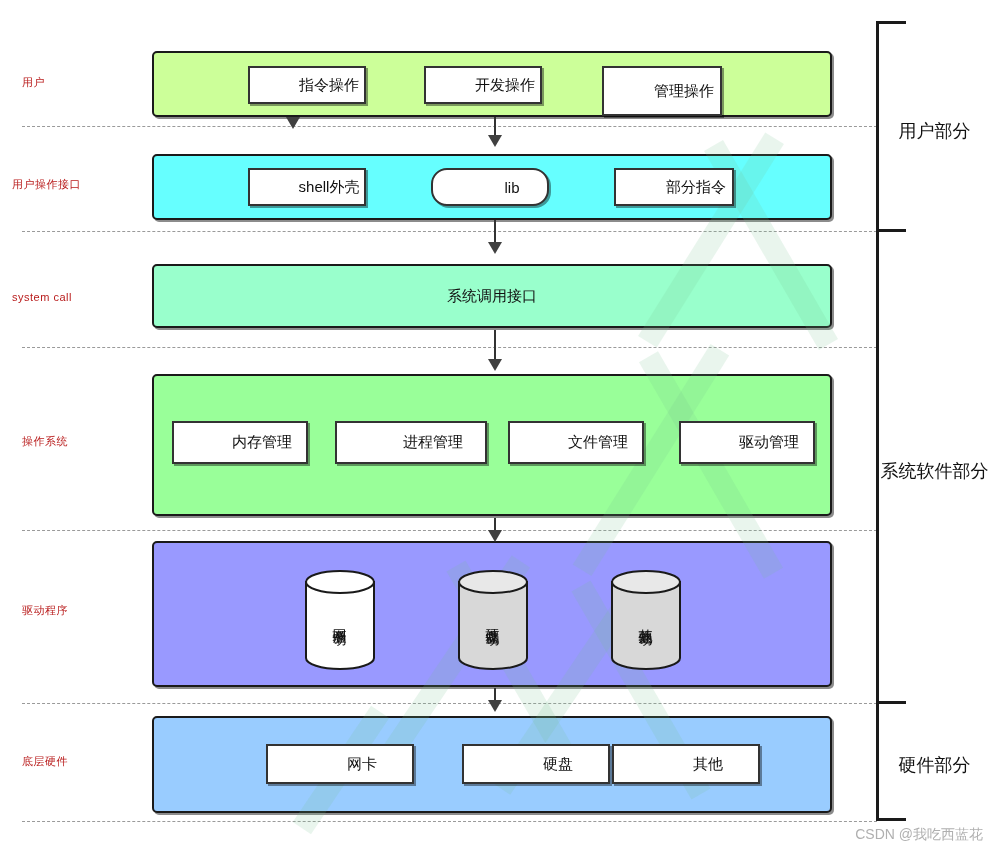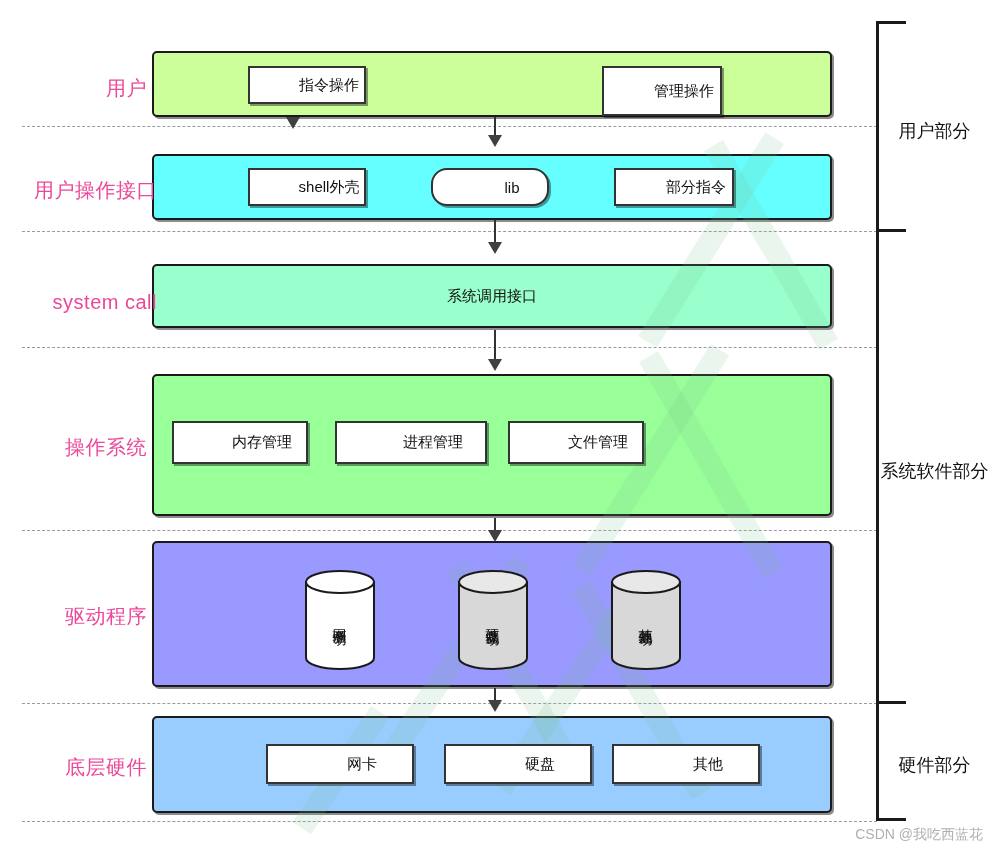--- a/index.html
+++ b/index.html
@@ -37,23 +37,23 @@
     left: 22px;
     width: 855px;
     height: 0;
     border-top: 1px dashed #9a9a9a;
     z-index: 1;
   }
 
   
   .layer-label {
     position: absolute;
-    text-align: right;
-    color: #ec4899;
-    font-size: 20px;
+    text-align: left;
+    color: #b91c1c;
+    font-size: 11px;
     letter-spacing: 0.5px;
     white-space: nowrap;
     z-index: 4;
   }
 
   
   .band {
     position: absolute;
     left: 152px;
     width: 680px;
@@ -187,20 +187,21 @@
   <div class="sep" style="top:126px;"></div>
   <div class="sep" style="top:231px;"></div>
   <div class="sep" style="top:347px;"></div>
   <div class="sep" style="top:530px;"></div>
   <div class="sep" style="top:703px;"></div>
   <div class="sep" style="top:821px;"></div>
 
   <div class="layer-label" style="left:22px; top:75px; width:125px;">用户</div>
   <div class="band" style="top:51px; height:66px; background:#ccff99;"></div>
   <div class="node" style="left:248px; top:66px; width:118px; height:38px;">指令操作</div>
+  <div class="node" style="left:424px; top:66px; width:118px; height:38px;">开发操作</div>
   <div class="node" style="left:602px; top:66px; width:120px; height:50px;">管理操作</div>
 
   <div class="arrow-head" style="left:286px; top:117px;"></div>
   <div class="arrow-line" style="left:494px; top:117px; height:22px;"></div>
   <div class="arrow-head" style="left:488px; top:135px;"></div>
 
   <div class="layer-label" style="left:12px; top:177px; width:145px;">用户操作接口</div>
   <div class="band" style="top:154px; height:66px; background:#66ffff;"></div>
   <div class="node" style="left:248px; top:168px; width:118px; height:38px;">shell外壳</div>
   <div class="node" style="left:431px; top:168px; width:118px; height:38px;border-radius:16px;">lib</div>
@@ -214,20 +215,21 @@
   <div class="band-title" style="left:152px; width:680px; top:287px;">系统调用接口</div>
 
   <div class="arrow-line" style="left:494px; top:330px; height:33px;"></div>
   <div class="arrow-head" style="left:488px; top:359px;"></div>
 
   <div class="layer-label" style="left:22px; top:434px; width:125px;">操作系统</div>
   <div class="band" style="top:374px; height:142px; background:#99ff99;"></div>
   <div class="node" style="left:172px; top:421px; width:136px; height:43px;">内存管理</div>
   <div class="node" style="left:335px; top:421px; width:152px; height:43px;">进程管理</div>
   <div class="node" style="left:508px; top:421px; width:136px; height:43px;">文件管理</div>
+  <div class="node" style="left:679px; top:421px; width:136px; height:43px;">驱动管理</div>
 
   <div class="arrow-line" style="left:494px; top:518px; height:20px;"></div>
   <div class="arrow-head" style="left:488px; top:530px;"></div>
 
   <div class="layer-label" style="left:22px; top:603px; width:125px;">驱动程序</div>
   <div class="band" style="top:541px; height:146px; background:#9999ff;"></div>
 
   <div class="cyl" style="left:303px; top:568px; width:74px; height:104px;">
     <svg width="74" height="104" viewBox="0 0 74 104">
       <path d="M3,14 L3,90 A34,11 0 0 0 71,90 L71,14 Z" fill="#ffffff" stroke="#1a1a1a" stroke-width="2"></path>
@@ -251,21 +253,21 @@
     </svg>
     <div class="cyl-label">其他驱动</div>
   </div>
 
   <div class="arrow-line" style="left:494px; top:688px; height:17px;"></div>
   <div class="arrow-head" style="left:488px; top:700px;"></div>
 
   <div class="layer-label" style="left:22px; top:754px; width:125px;">底层硬件</div>
   <div class="band" style="top:716px; height:97px; background:#99ccff;"></div>
   <div class="node" style="left:266px; top:744px; width:148px; height:40px;">网卡</div>
-  <div class="node" style="left:444px; top:744px; width:148px; height:40px;">硬盘</div>
+  <div class="node" style="left:462px; top:744px; width:148px; height:40px;">硬盘</div>
   <div class="node" style="left:612px; top:744px; width:148px; height:40px;">其他</div>
 
   <div class="bracket-spine" style="top:21px; height:800px;"></div>
 
   <div class="bracket-tick" style="top:21px;"></div>
   <div class="bracket-tick" style="top:229px;"></div>
   <div class="bracket-tick" style="top:701px;"></div>
   <div class="bracket-tick" style="top:818px;"></div>
 
   <div class="bracket-label" style="top:119px;">用户部分</div>

